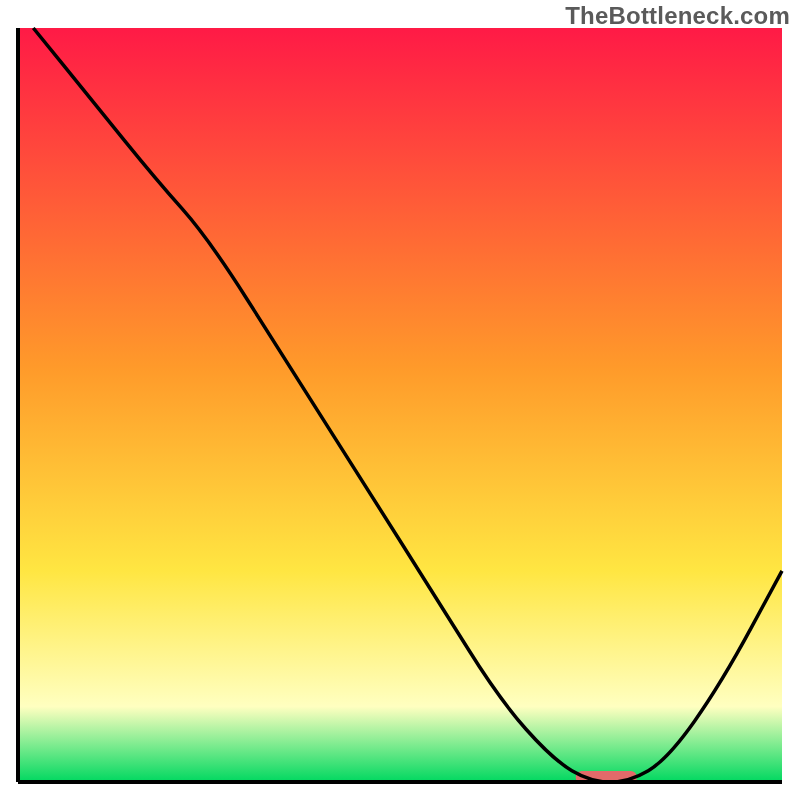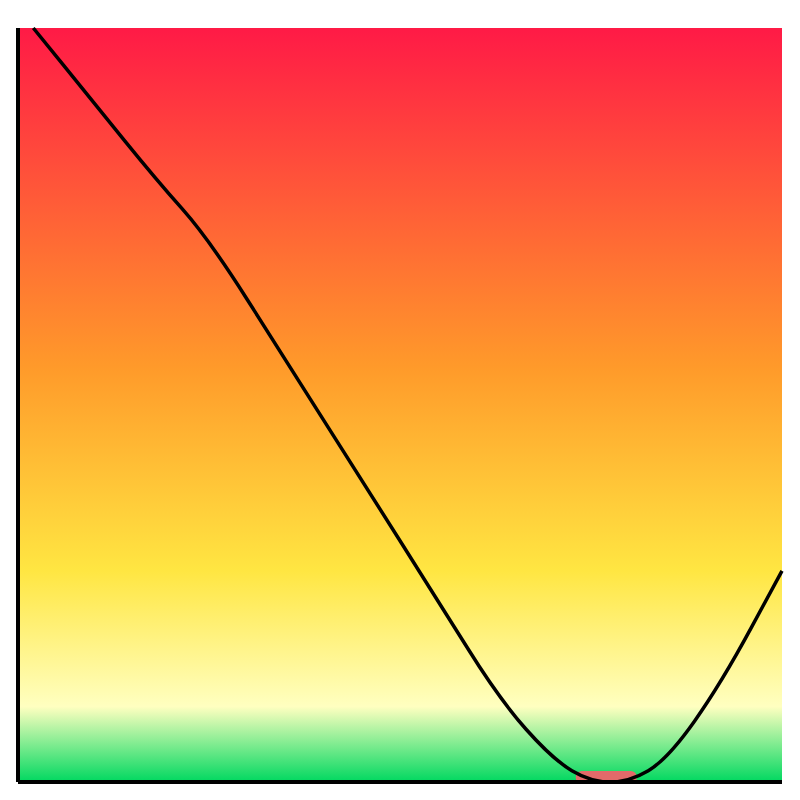--- a/index.html
+++ b/index.html
@@ -26,20 +26,21 @@
     letter-spacing: 0.2px;
   }
   svg {
     display: block;
   }
 </style>
 </head>
 <body>
 
 <div class="container">
+  <div class="watermark">TheBottleneck.com</div>
 
   <svg id="chart-svg" width="800" height="800">
     <defs>
       <linearGradient id="bgGrad" x1="0" y1="0" x2="0" y2="1">
         <stop id="g0" offset="0%" stop-color="#ff1a46"></stop>
         <stop id="g1" offset="45%" stop-color="#ff9a2a"></stop>
         <stop id="g2" offset="72%" stop-color="#ffe642"></stop>
         <stop id="g3" offset="90%" stop-color="#ffffc0"></stop>
         <stop id="g4" offset="100%" stop-color="#00d860"></stop>
       </linearGradient>

